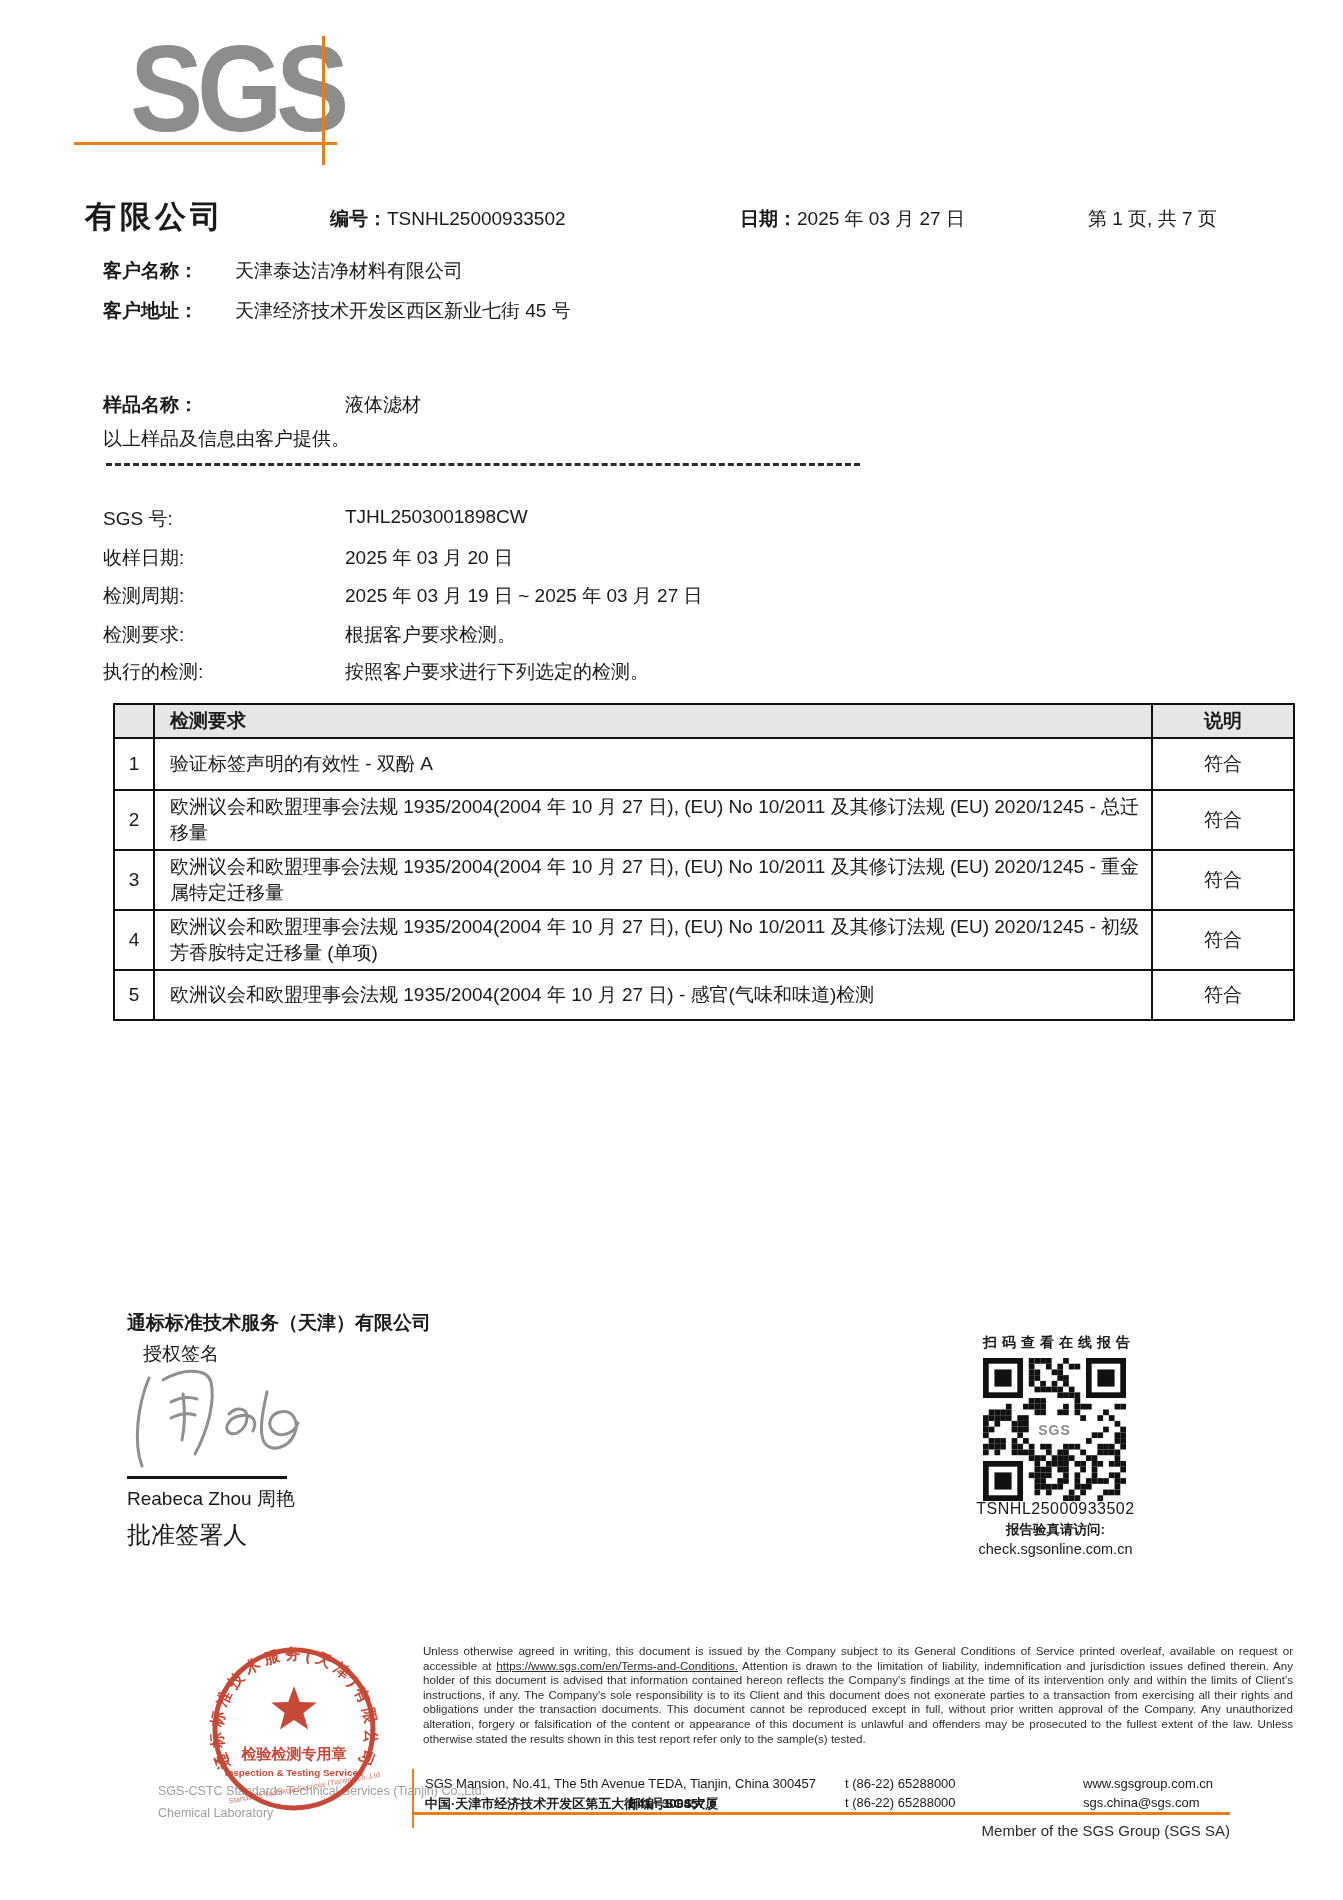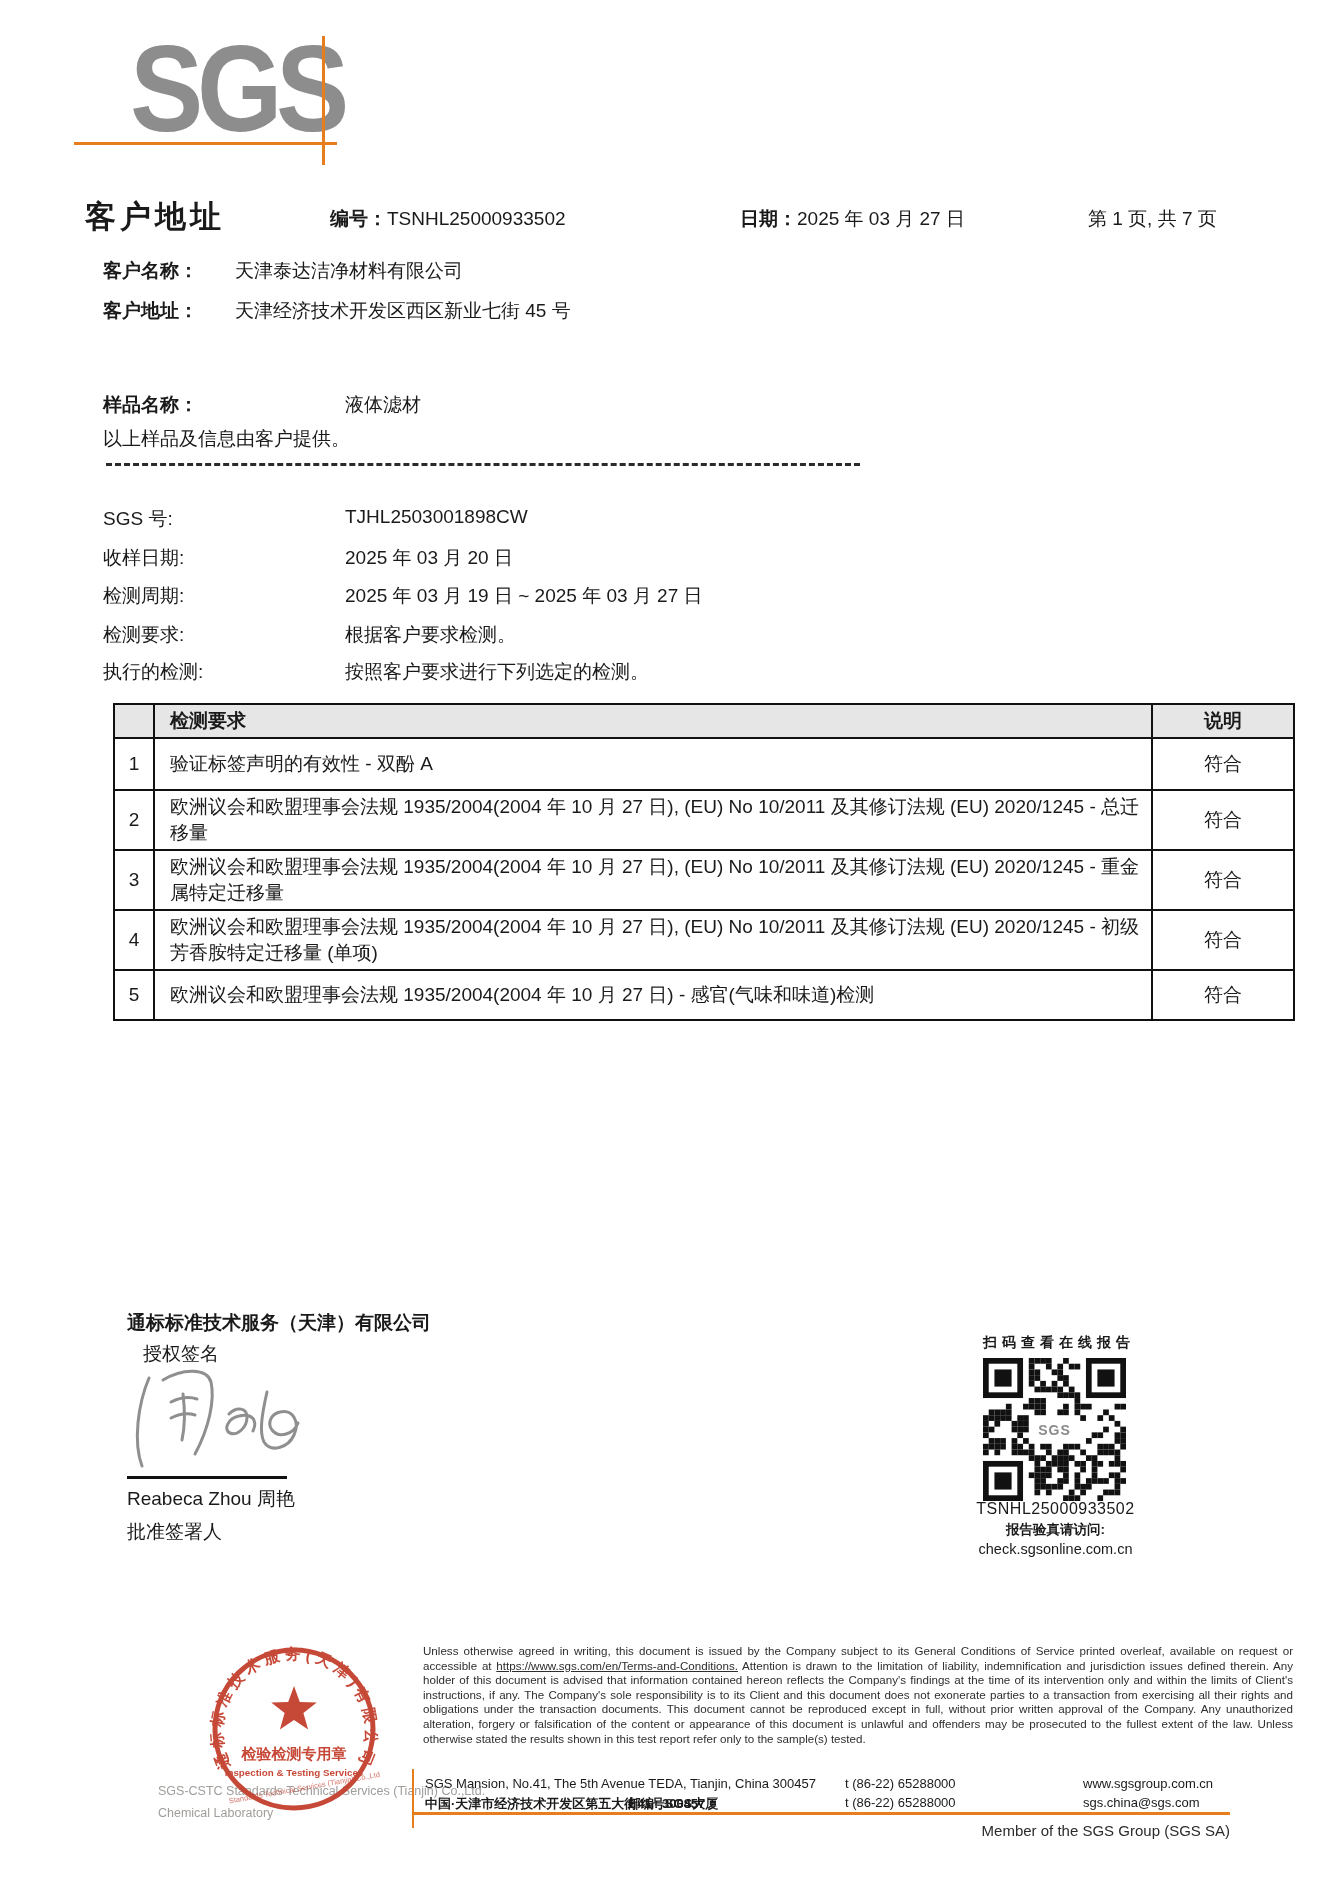--- a/index.html
+++ b/index.html
@@ -38,21 +38,21 @@
   td.cell-no  { text-align:center; }
   td.cell-res { text-align:center; }
   tr.r1 { height:52px; } tr.r2 { height:60px; } tr.r3 { height:58px; }
   tr.r4 { height:60px; } tr.r5 { height:50px; }
   
   .sig-company { position:absolute; left:127px; top:1310px; font-size:19px; font-weight:600; }
   .sig-label   { position:absolute; left:143px; top:1341px; font-size:19px; }
   .sig-svg     { position:absolute; left:125px; top:1362px; }
   .sig-line    { position:absolute; left:127px; top:1476px; width:160px; height:3px; background:#111; }
   .sig-name    { position:absolute; left:127px; top:1486px; font-size:19px; }
-  .sig-title   { position:absolute; left:127px; top:1519px; font-size:19px; }
+  .sig-title   { position:absolute; left:127px; top:1519px; font-size:24px; }
   
   .qr-caption { position:absolute; left:983px; top:1334px; font-size:14px; font-weight:bold; letter-spacing:5px; white-space:nowrap; }
   .qr-box { position:absolute; left:983px; top:1358px; width:143px; height:143px; }
   .qr-center-label { position:absolute; left:983px; top:1358px; width:143px; height:143px; display:flex; align-items:center; justify-content:center; pointer-events:none; }
   .qr-center-label span { background:#fff; padding:0 4px; font-size:14px; font-weight:bold; color:#8a8a8a; letter-spacing:1px; }
   .qr-under { position:absolute; left:958px; top:1500px; width:195px; text-align:center; }
   .qr-no   { font-size:16px; letter-spacing:.5px; }
   .qr-hint { font-size:13.5px; font-weight:bold; margin-top:3px; }
   .qr-url  { font-size:14.5px; margin-top:2px; }
   
@@ -82,21 +82,21 @@
 </style>
 </head>
 <body>
 
 <div class="page">
 
   <div class="logo-letters">SGS</div>
   <div class="logo-vline"></div>
   <div class="logo-hline"></div>
 
-  <div class="doc-title">客户地址</div>
+  <div class="doc-title">有限公司</div>
   <div class="hdr-item hdr-no">
     <span class="b">编号：</span><span>TSNHL25000933502</span>
   </div>
   <div class="hdr-item hdr-date">
     <span class="b">日期：</span><span>2025 年 03 月 27 日</span>
   </div>
   <div class="hdr-item hdr-page">第 1 页, 共 7 页</div>
 
   <div class="inforow" style="left:103px;top:258px;">
     <span class="lbl-bold">客户名称：</span>

